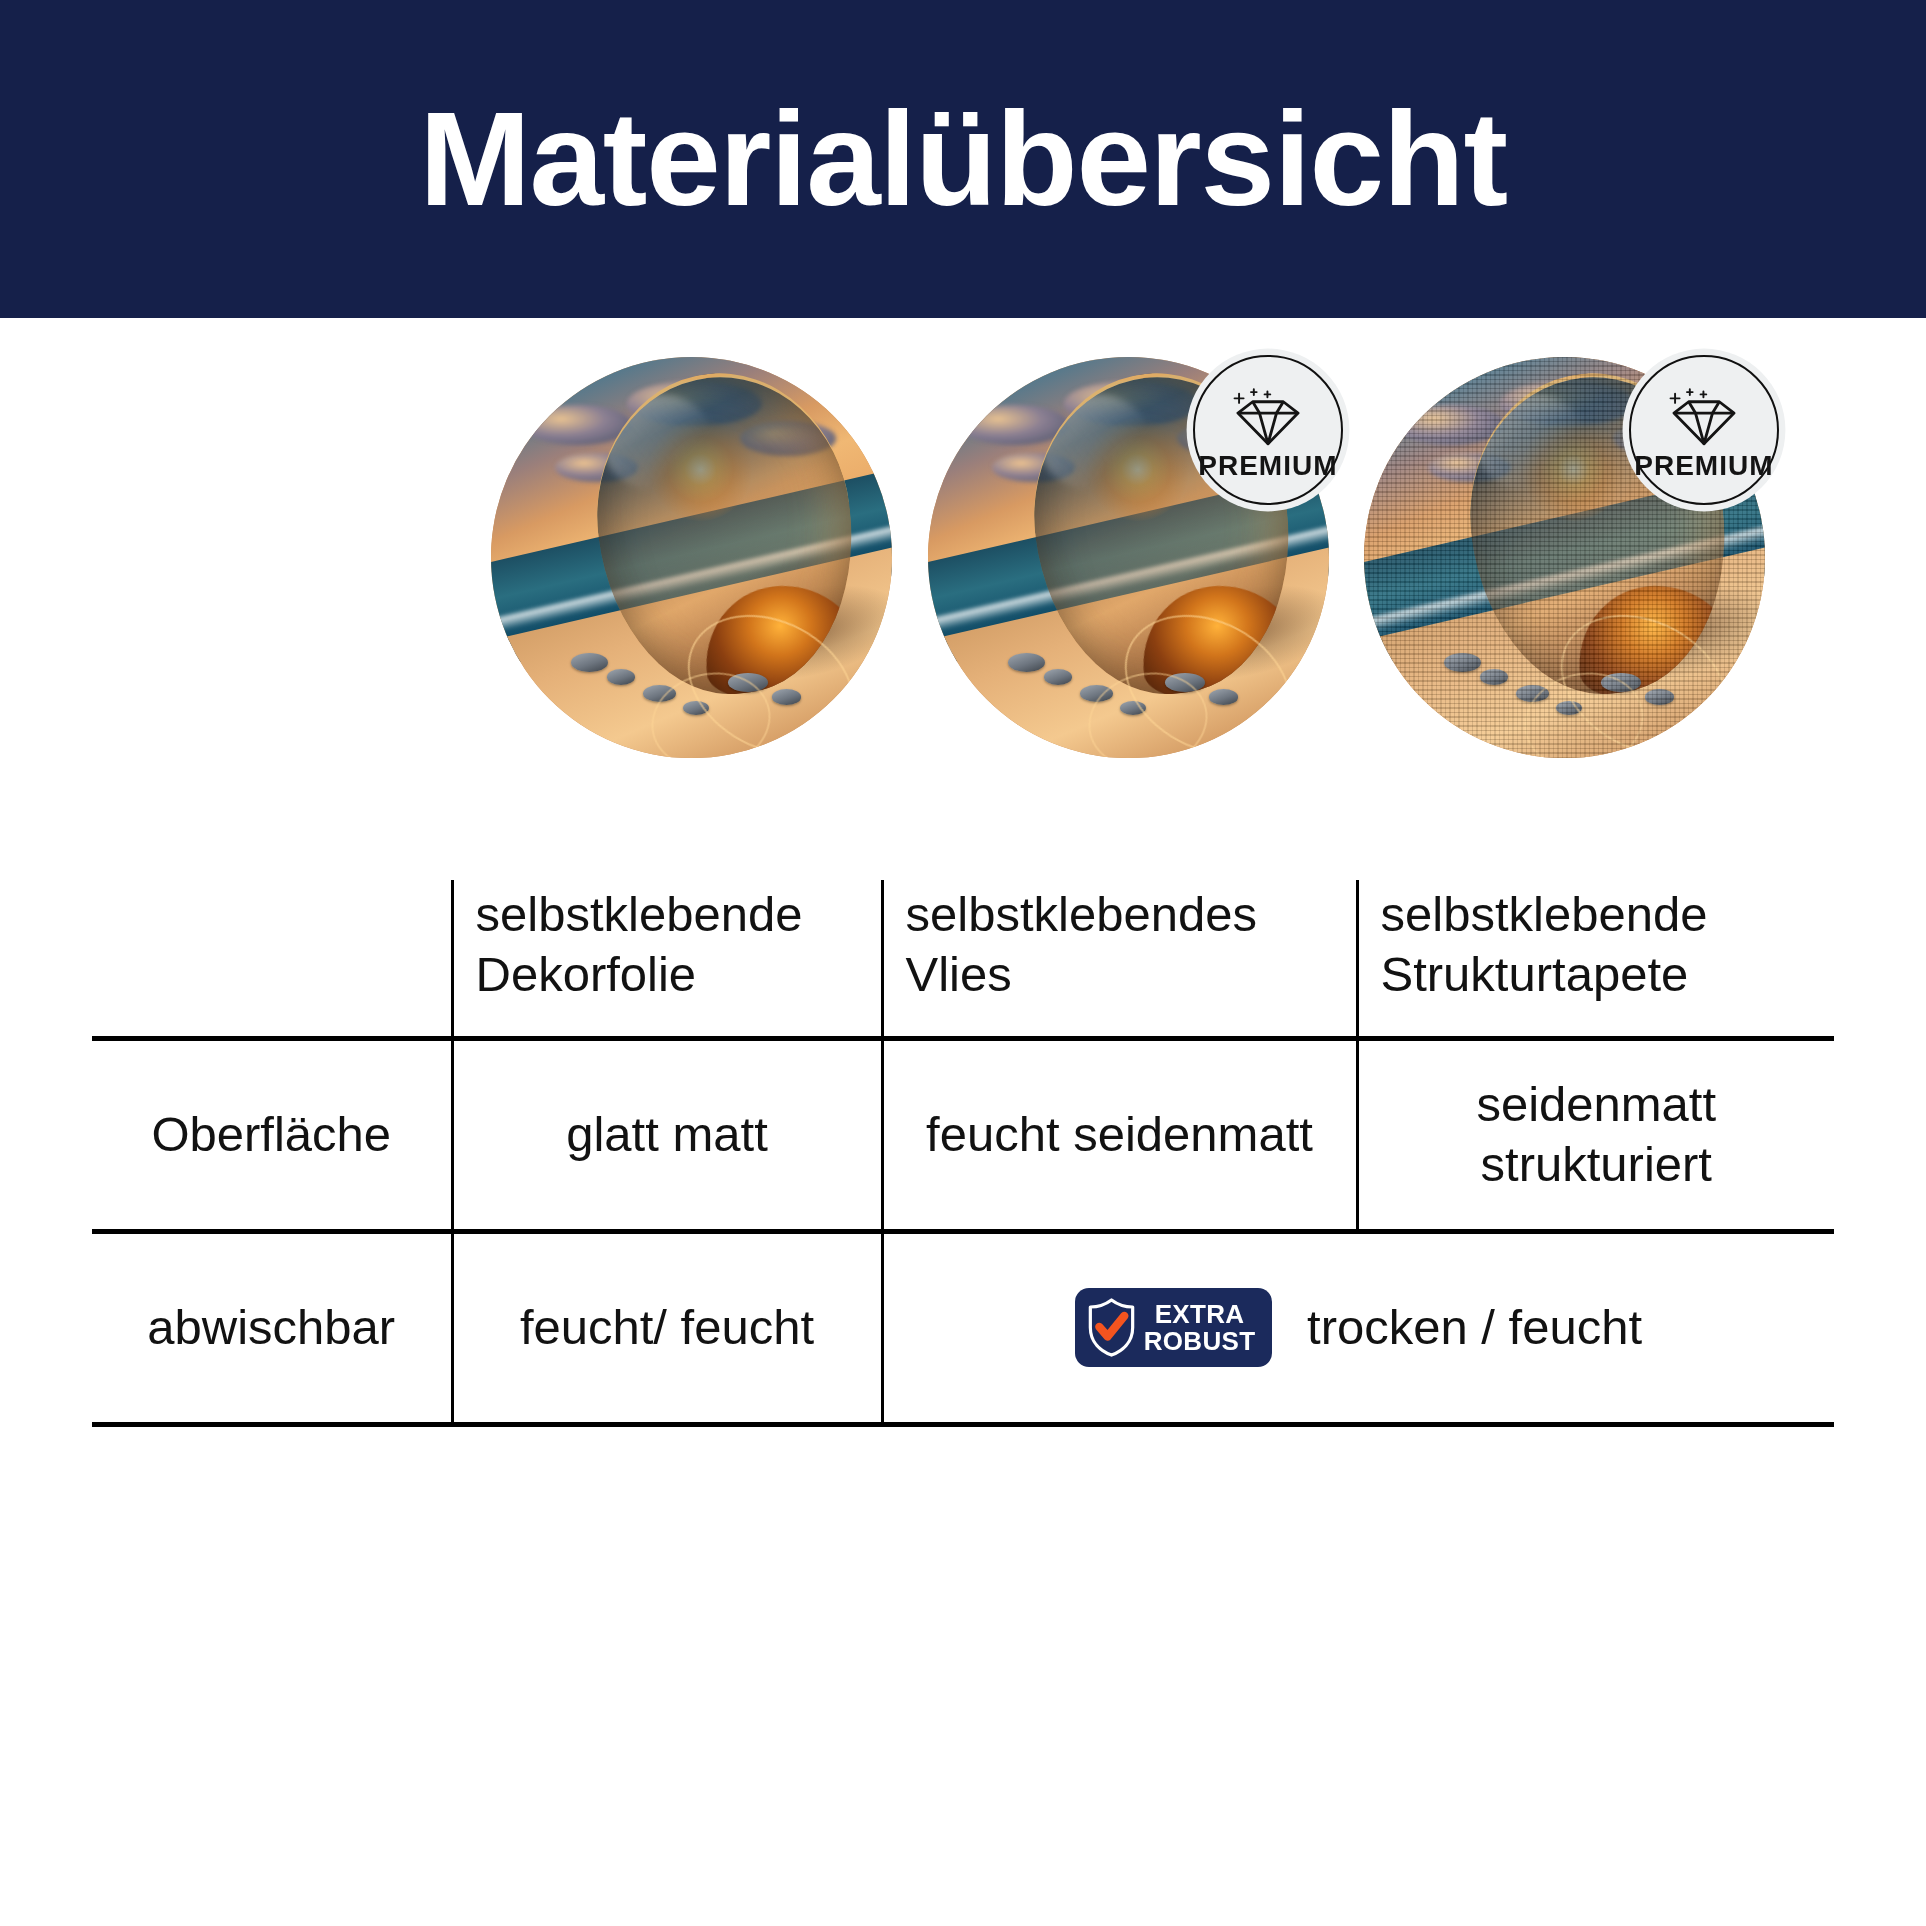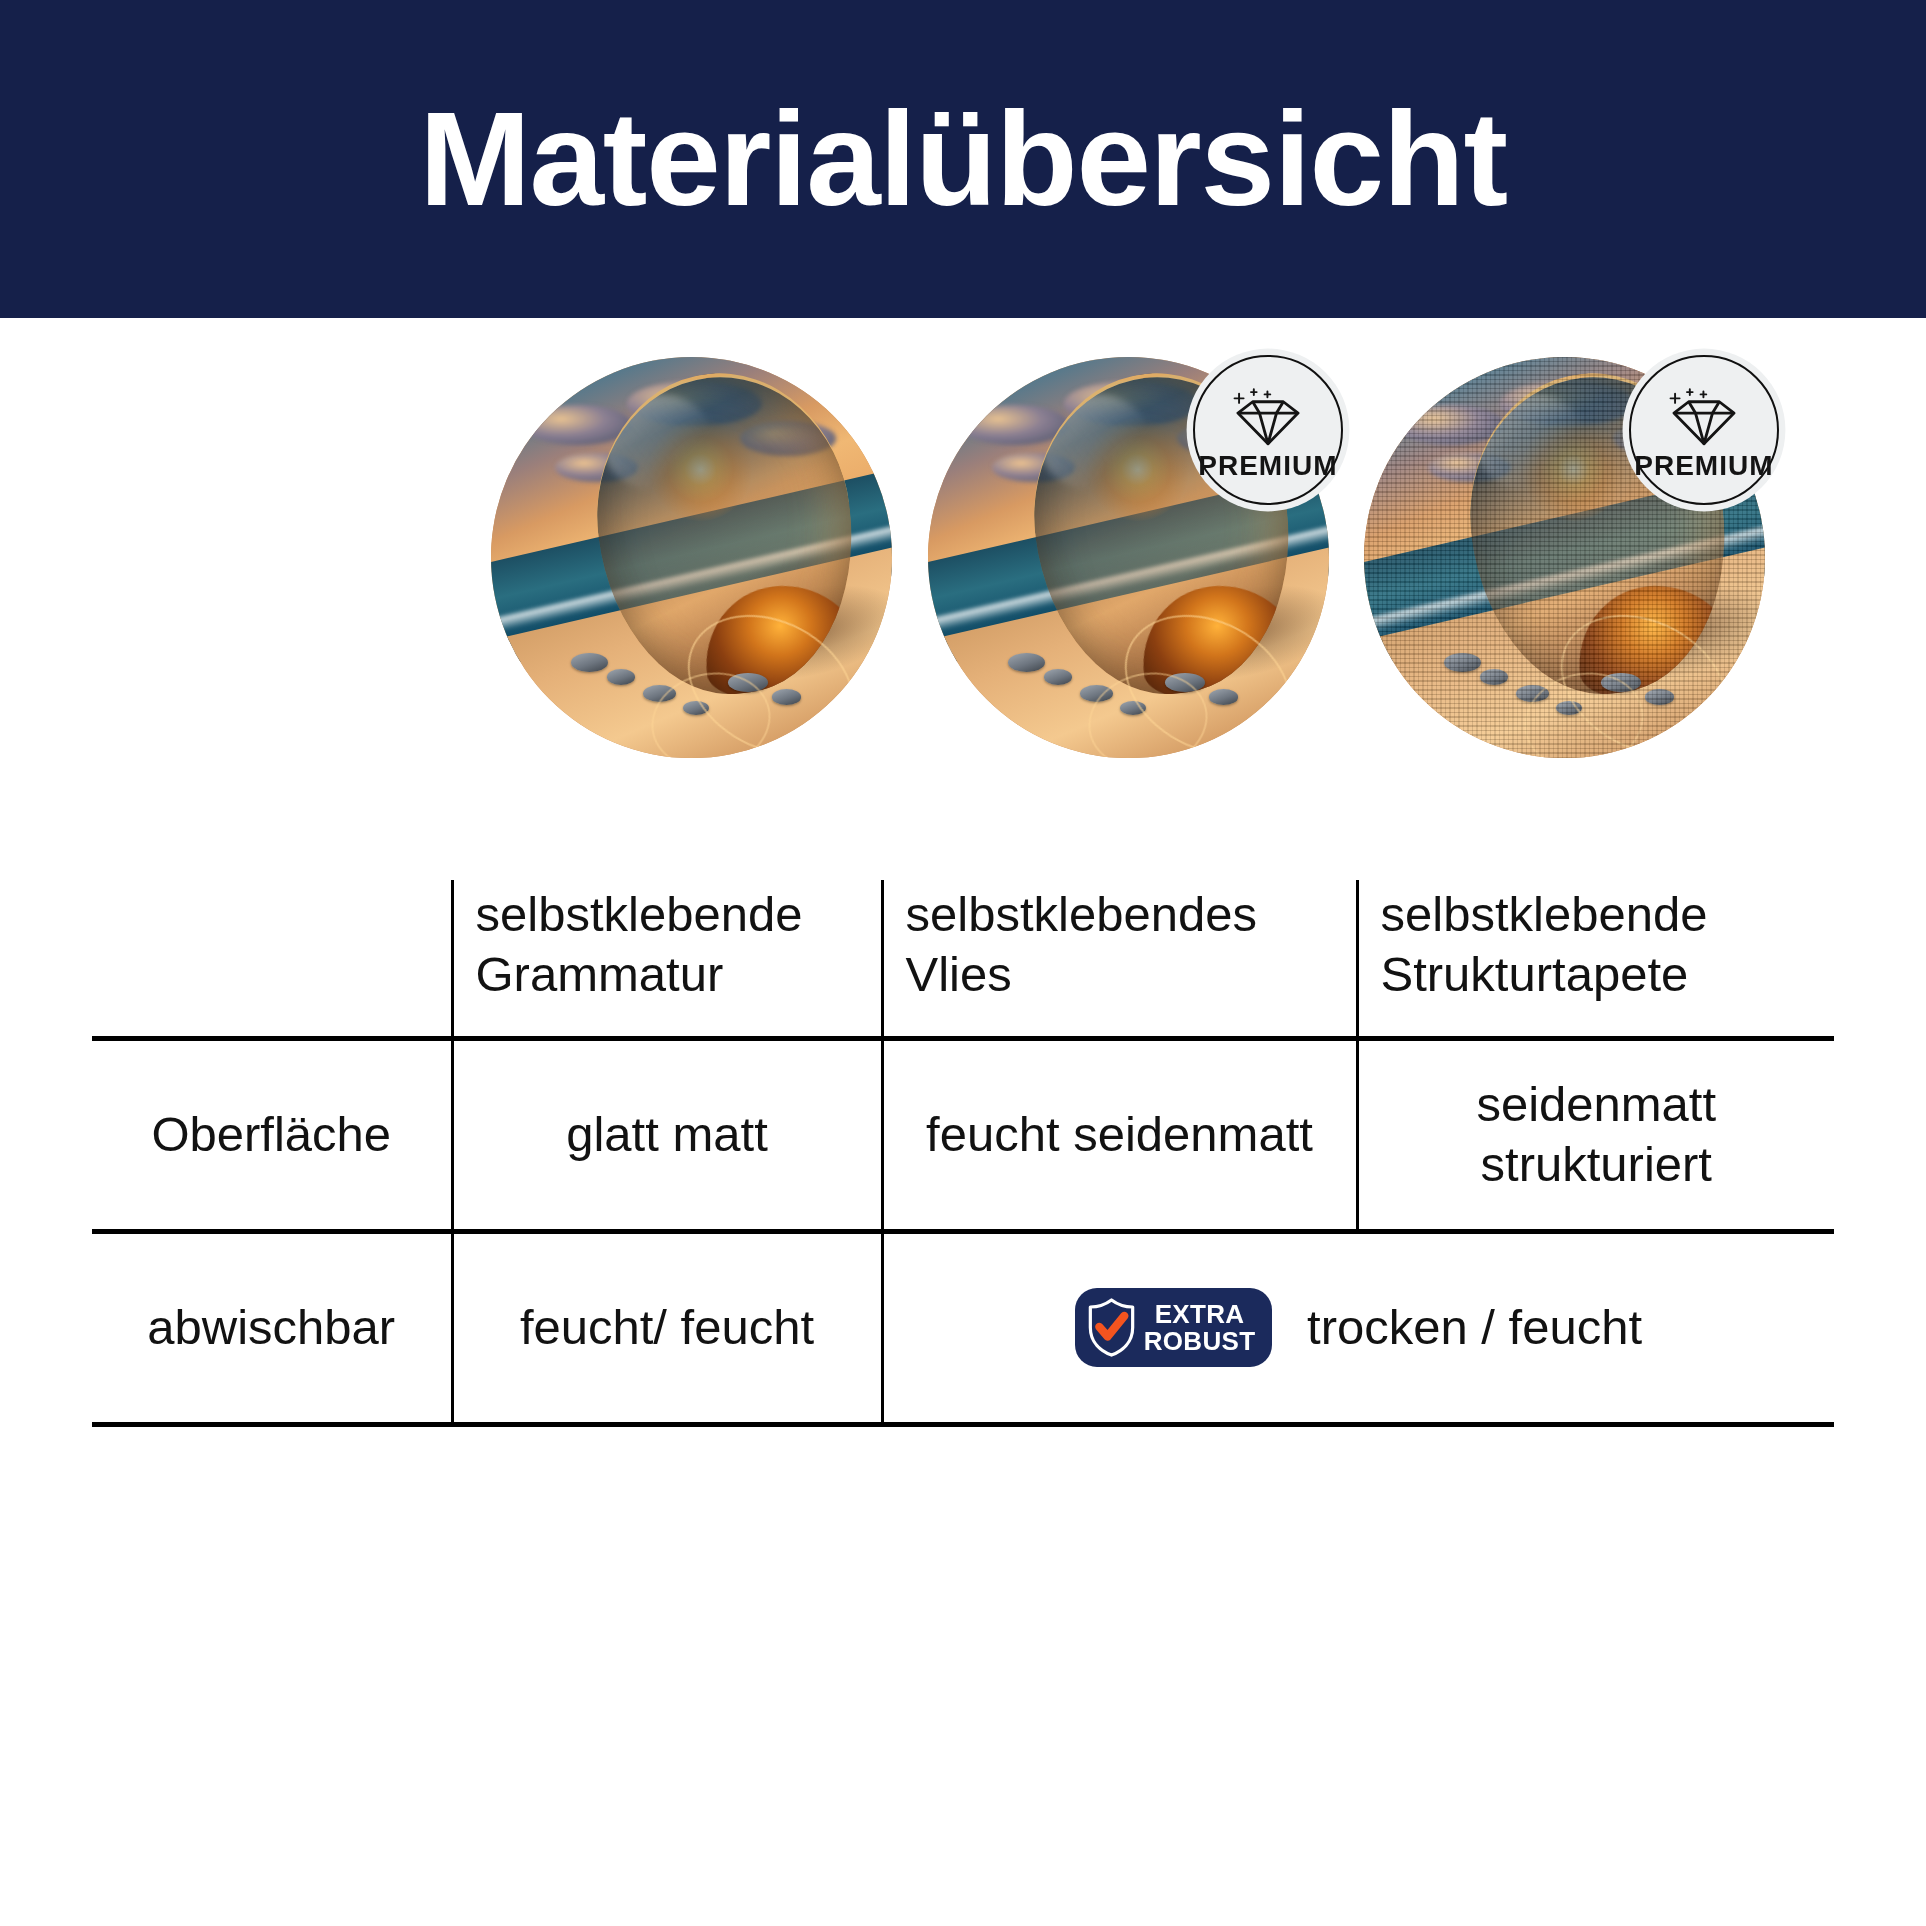--- a/index.html
+++ b/index.html
@@ -194,21 +194,21 @@
 
   .cell-merged{
     display:flex; align-items:center; justify-content:center; gap:35px;
   }
 
   
   .robust-badge{
     position:relative;
     display:inline-flex; align-items:center;
     background:#1b2a5c;
-    border-radius:22px;
+    border-radius:14px;
     padding:10.3px 16.7px 10.3px 11.6px;
     flex:0 0 auto;
   }
   .robust-badge .shield{ width:49px; height:59px; flex:0 0 auto; margin-right:7.7px; }
   .robust-badge .robust-words{
     display:flex; flex-direction:column; line-height:1.02;
     color:#ffffff; font-weight:800; letter-spacing:0.3px;
   }
   .robust-badge .rb-line1{ font-size:26px; }
   .robust-badge .rb-line2{ font-size:26px; }
@@ -348,21 +348,21 @@
 <table id="spec-table">
   <colgroup>
     <col class="c0">
       <col class="c1">
       <col class="c2">
       <col class="c3">
   </colgroup>
   <tbody>
     <tr class="head-row">
       <td class="rowlabel blank-head"></td>
-      <td>selbstklebende Grammatur</td>
+      <td>selbstklebende Dekorfolie</td>
       <td>selbstklebendes Vlies</td>
       <td class="lastcol">selbstklebende Strukturtapete</td>
     </tr>
 
 
 
     <tr class="body-row">
       <td class="rowlabel">Oberfläche</td>
       <td>glatt matt</td>
       <td>feucht seidenmatt</td>

